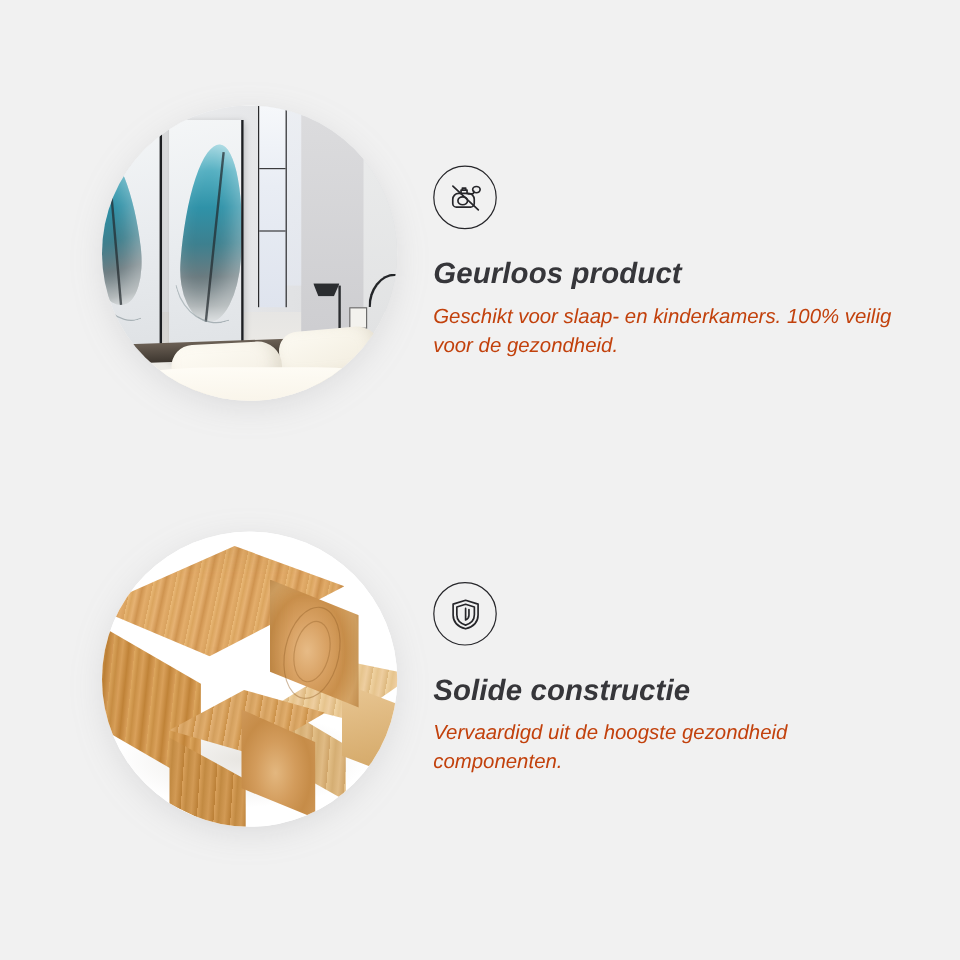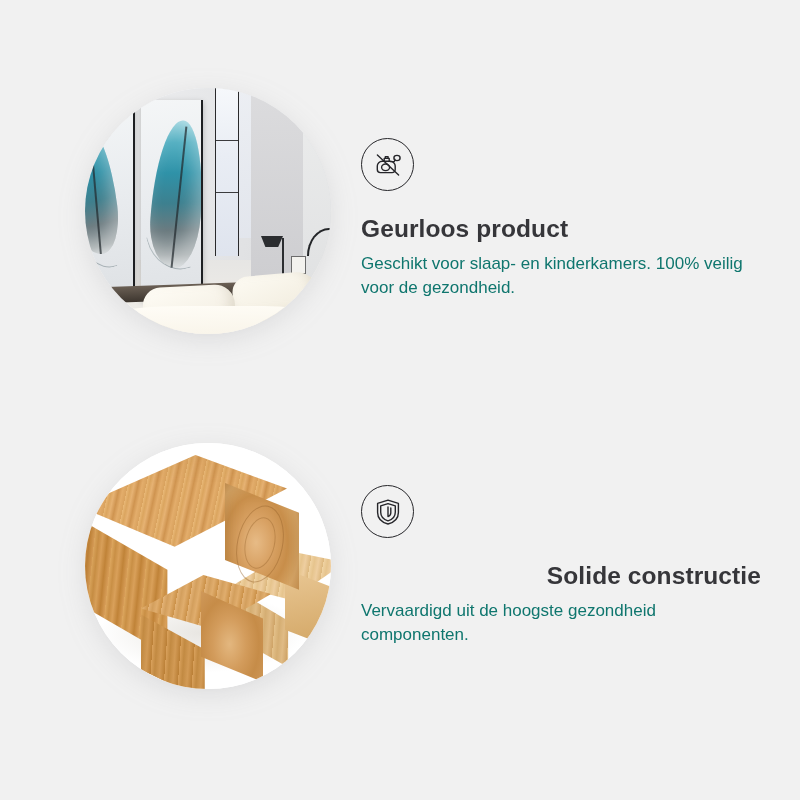--- a/index.html
+++ b/index.html
@@ -20,20 +20,21 @@
     width: 800px;
     height: 800px;
     background: #f1f1f1;
   }
 
   .feature-block {
     position: absolute;
     left: 0;
     width: 800px;
     height: 355px;
+    font-style: italic;
   }
   .feature-block.block-1 { top: 53px; }
   .feature-block.block-2 { top: 408px; }
 
   
   .photo-wrap {
     position: absolute;
     left: 85px;
     top: 35px;
     width: 246px;
@@ -284,26 +285,26 @@
   .block-2 .feature-icon { margin-top: 77px; }
 
   .feature-title {
     margin: 0;
     color: #36363a;
     font-size: 24.5px;
     font-weight: 600;
     letter-spacing: .1px;
   }
   .block-1 .feature-title { padding-top: 24px; }
-  .block-2 .feature-title { padding-top: 24px; text-align: right; }
+  .block-2 .feature-title { padding-top: 24px; }
 
   .feature-desc {
     margin: 0;
     padding-top: 9px;
-    color: #0f766e;
+    color: #c2410c;
     font-size: 17px;
     line-height: 24px;
     max-width: 385px;
   }
 </style>
 </head>
 <body>
 
 <div class="page">
 

